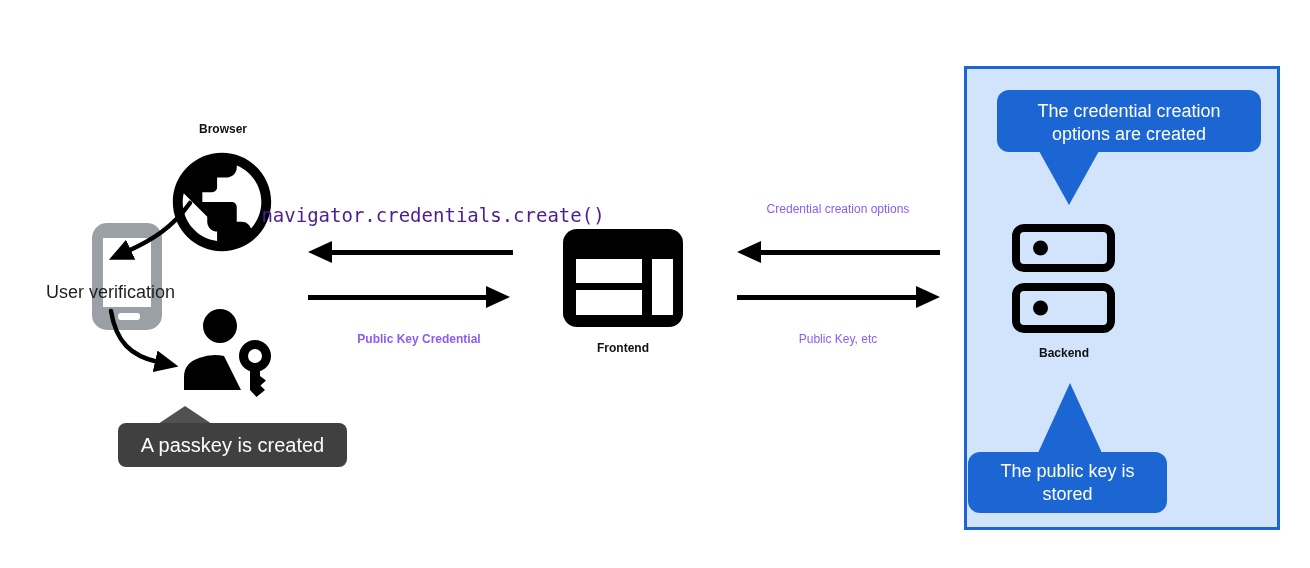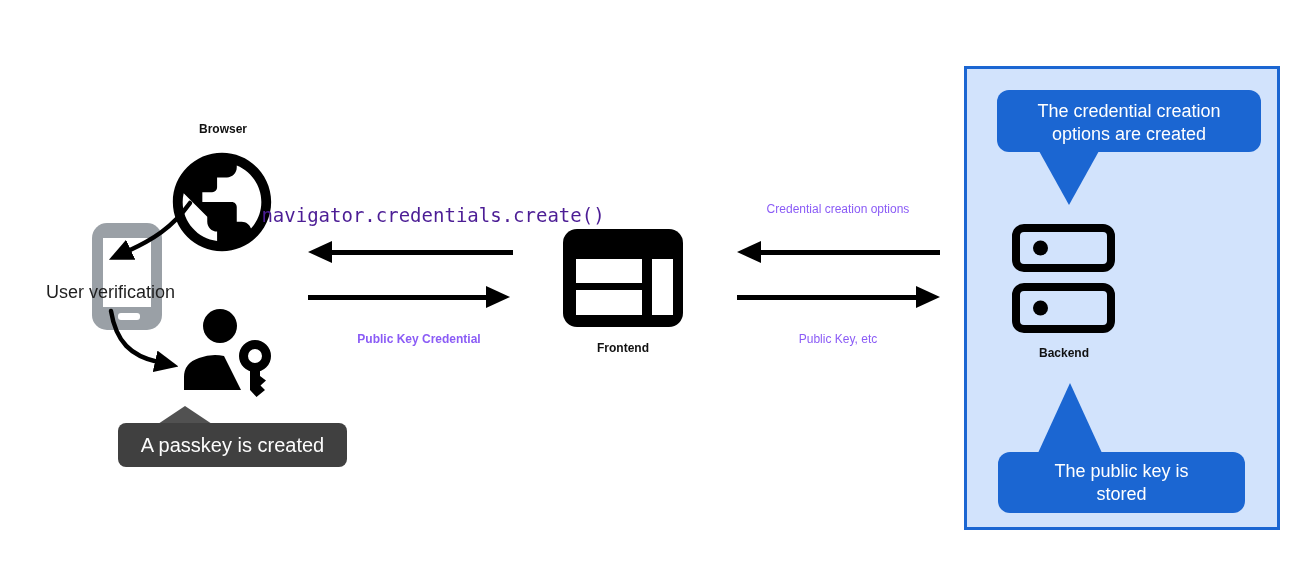--- a/index.html
+++ b/index.html
@@ -38,21 +38,21 @@
 
   
   .panel{position:absolute;left:964px;top:66px;width:316px;height:464px;background:#d2e3fc;
          border:3px solid #1b66d2;box-sizing:border-box;}
 
   
   .bubble{position:absolute;background:#1b66d2;color:#fff;border-radius:12px;display:flex;
           align-items:center;justify-content:center;text-align:center;font-size:18px;line-height:1.25;box-sizing:border-box;padding:7px 10px;}
   .bubble.top{left:997px;top:90px;width:264px;height:62px;align-items:flex-end;}
   .bubble.top .inner{max-width:225px;}
-  .bubble.bottom{left:998px;top:452px;width:247px;height:61px;}
+  .bubble.bottom{left:968px;top:452px;width:199px;height:61px;}
   .bubble.bottom .inner{max-width:175px;}
   .ptr{position:absolute;width:0;height:0;}
   .ptr.down{left:1039px;top:151px;border-left:30px solid transparent;border-right:30px solid transparent;border-top:54px solid #1b66d2;}
   .ptr.up{left:1038px;top:383px;border-left:32px solid transparent;border-right:32px solid transparent;border-bottom:70px solid #1b66d2;}
 
   
   .tooltip{position:absolute;left:118px;top:423px;width:229px;height:44px;background:#404040;color:#fcfcfc;
            border-radius:8px;display:flex;align-items:center;justify-content:center;font-size:20px;}
   .tooltip-ptr{position:absolute;left:158px;top:406px;width:0;height:0;
            border-left:27px solid transparent;border-right:27px solid transparent;border-bottom:18px solid #515151;}

